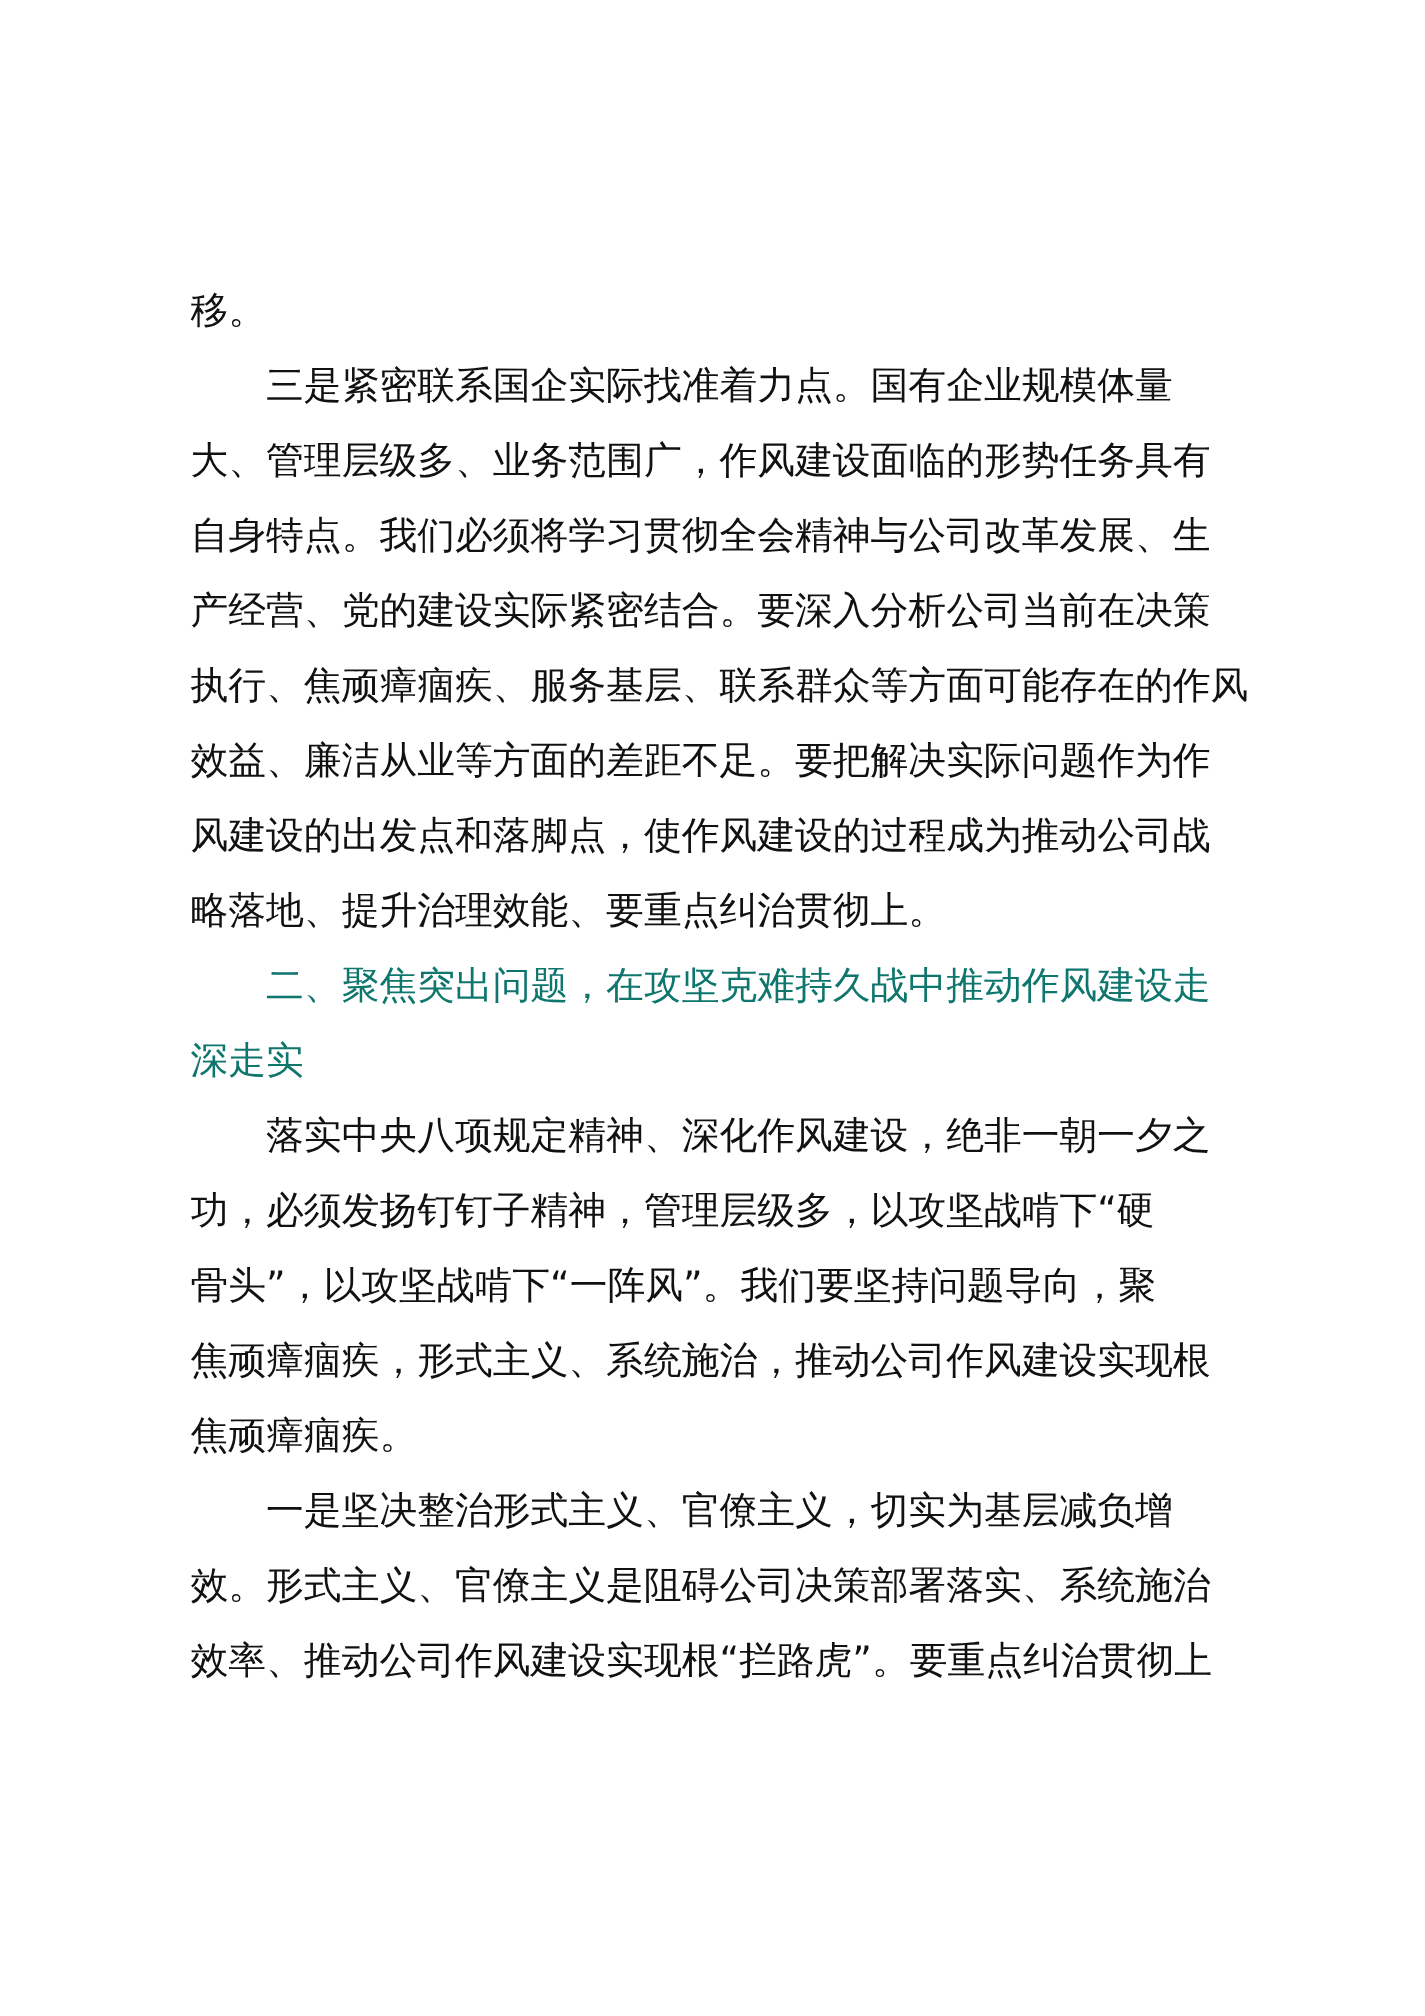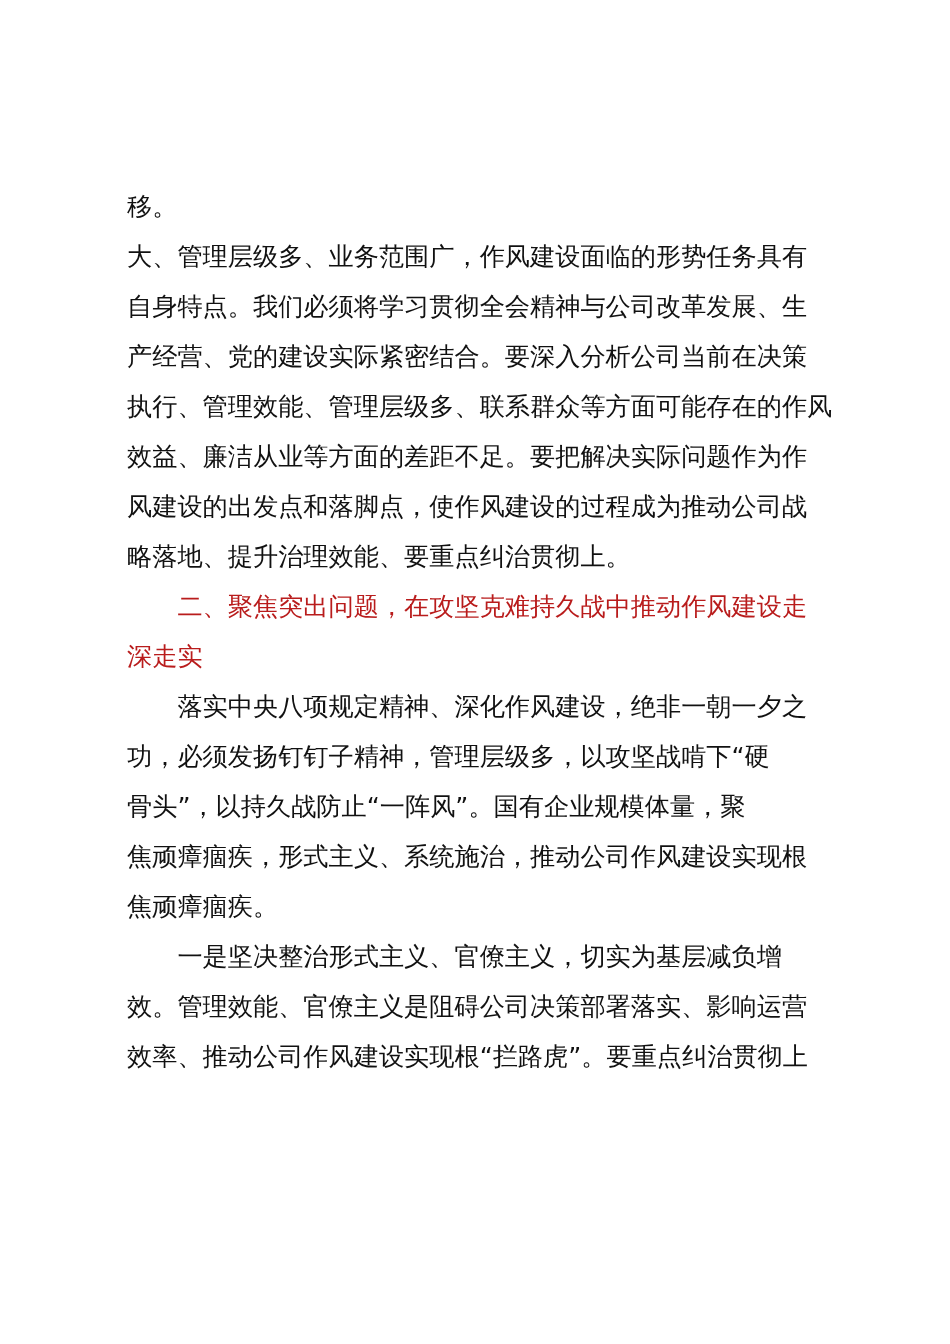--- a/index.html
+++ b/index.html
@@ -26,43 +26,44 @@
       line-height: 50px;
       font-size: 25.2px;
       white-space: nowrap;
       letter-spacing: 0px;
     }
     .line.indent {
       padding-left: 50.4px;
     }
     .line.heading {
       font-weight: normal;
-      color: #b91c1c;
+      color: #0f766e;
     }
   </style>
 </head>
 <body>
 
 <div class="page">
 
   <div class="line">移。</div>
 
+  <div class="line indent">三是紧密联系国企实际找准着力点。国有企业规模体量</div>
   <div class="line">大、管理层级多、业务范围广，作风建设面临的形势任务具有</div>
   <div class="line">自身特点。我们必须将学习贯彻全会精神与公司改革发展、生</div>
   <div class="line">产经营、党的建设实际紧密结合。要深入分析公司当前在决策</div>
-  <div class="line">执行、管理效能、管理层级多、联系群众等方面可能存在的作风</div>
+  <div class="line">执行、焦顽瘴痼疾、服务基层、联系群众等方面可能存在的作风</div>
   <div class="line">效益、廉洁从业等方面的差距不足。要把解决实际问题作为作</div>
   <div class="line">风建设的出发点和落脚点，使作风建设的过程成为推动公司战</div>
   <div class="line">略落地、提升治理效能、要重点纠治贯彻上。</div>
 
   <div class="line indent heading">二、聚焦突出问题，在攻坚克难持久战中推动作风建设走</div>
   <div class="line heading">深走实</div>
 
   <div class="line indent">落实中央八项规定精神、深化作风建设，绝非一朝一夕之</div>
   <div class="line">功，必须发扬钉钉子精神，管理层级多，以攻坚战啃下“硬</div>
-  <div class="line">骨头”，以持久战防止“一阵风”。国有企业规模体量，聚</div>
+  <div class="line">骨头”，以攻坚战啃下“一阵风”。我们要坚持问题导向，聚</div>
   <div class="line">焦顽瘴痼疾，形式主义、系统施治，推动公司作风建设实现根</div>
   <div class="line">焦顽瘴痼疾。</div>
 
   <div class="line indent">一是坚决整治形式主义、官僚主义，切实为基层减负增</div>
-  <div class="line">效。管理效能、官僚主义是阻碍公司决策部署落实、影响运营</div>
+  <div class="line">效。形式主义、官僚主义是阻碍公司决策部署落实、系统施治</div>
   <div class="line">效率、推动公司作风建设实现根“拦路虎”。要重点纠治贯彻上</div>
 </div>
 
 </body></html>

